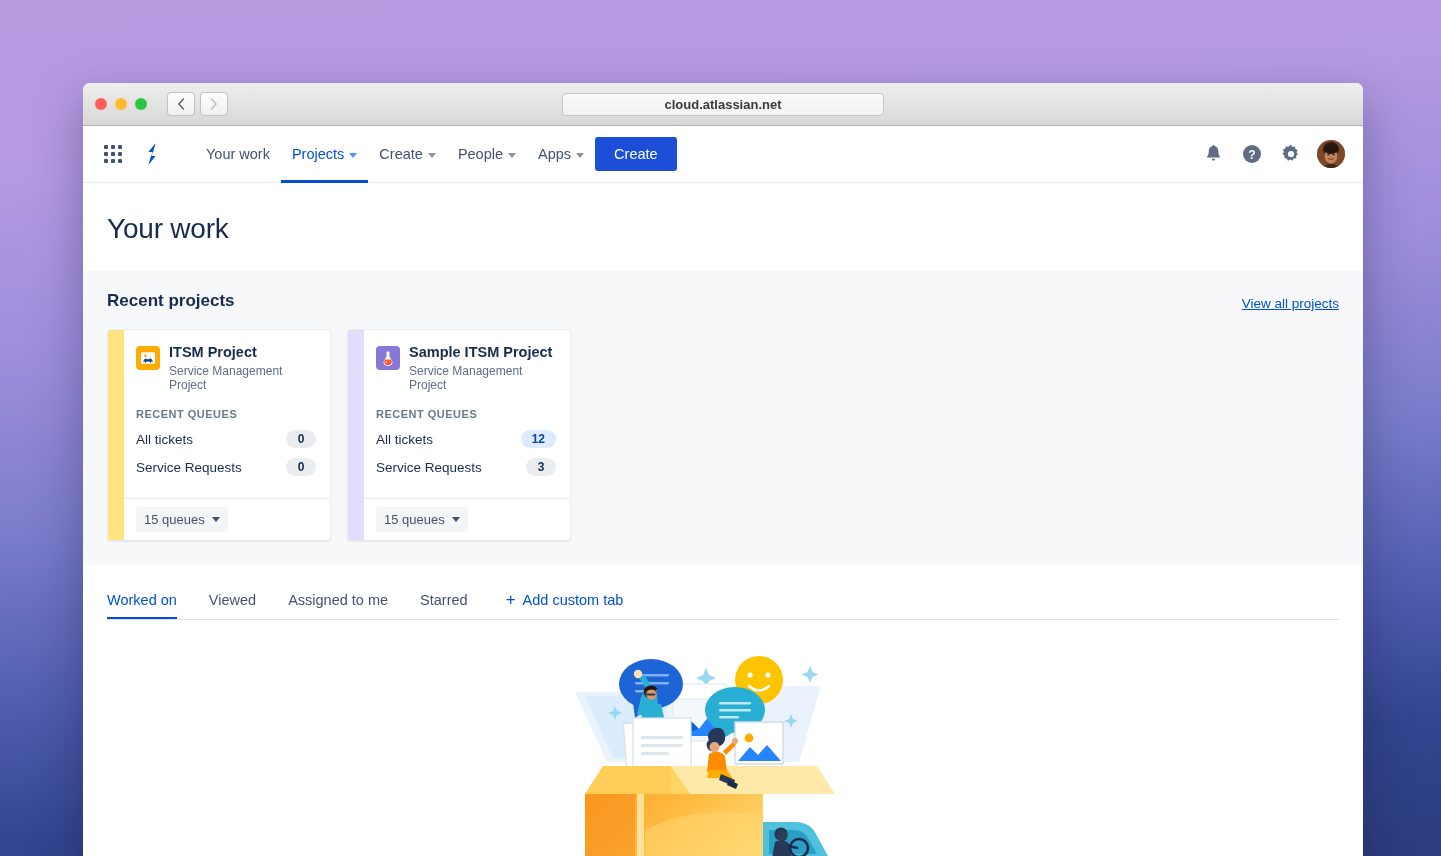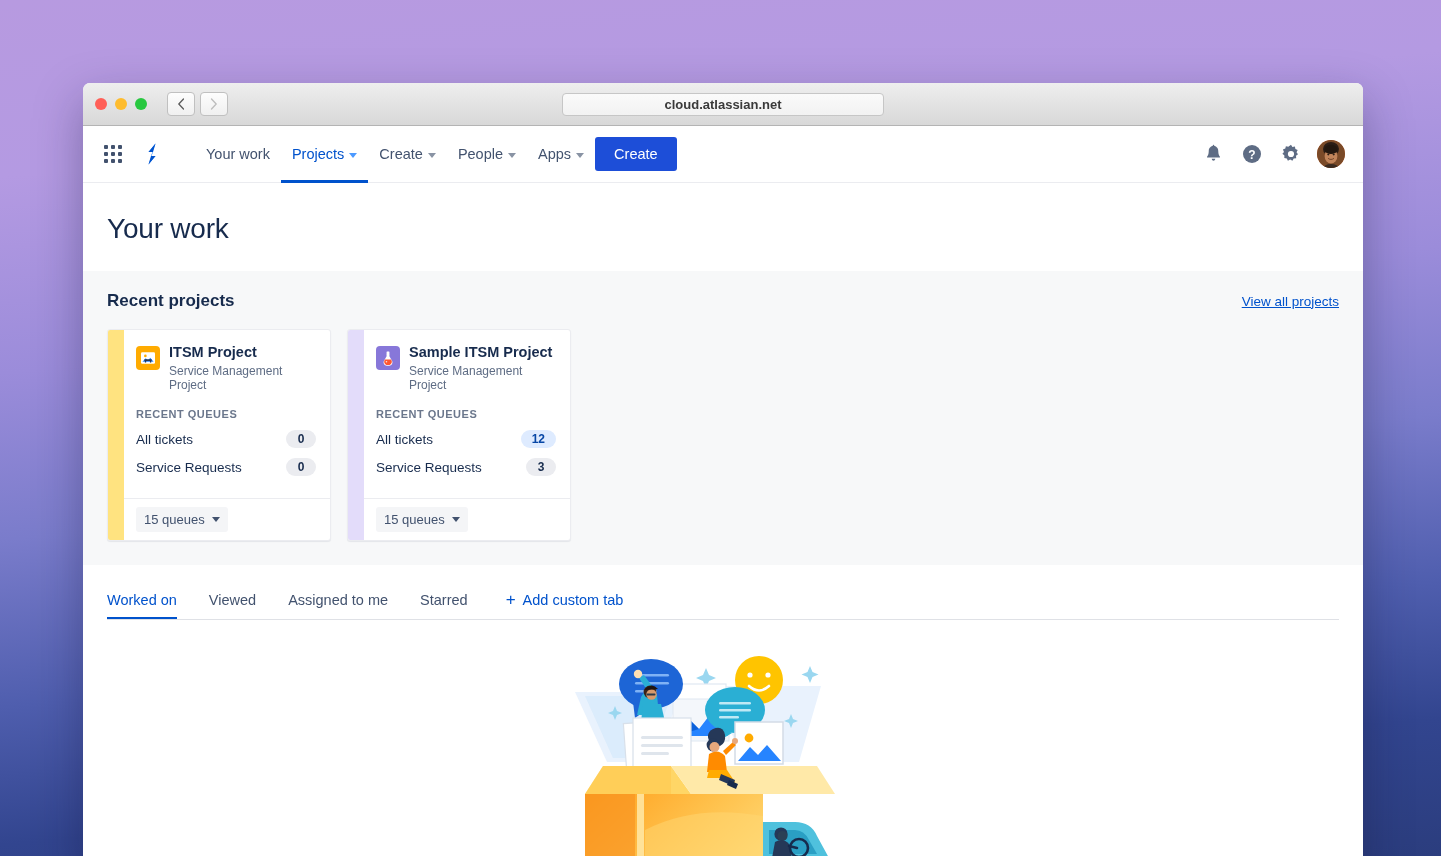--- a/index.html
+++ b/index.html
@@ -209,21 +209,21 @@
     color: #172b4d;
     letter-spacing: -0.2px;
   }
 
   .recent-section {
     background: #f7f8f9;
     padding: 20px 24px 24px 24px;
   }
   .recent-head {
     display: flex;
-    align-items: center;
+    align-items: flex-end;
     justify-content: space-between;
   }
   .recent-title {
     font-size: 17px;
     font-weight: 600;
     color: #172b4d;
   }
   .view-all {
     font-size: 13.5px;
     color: #0052cc;

